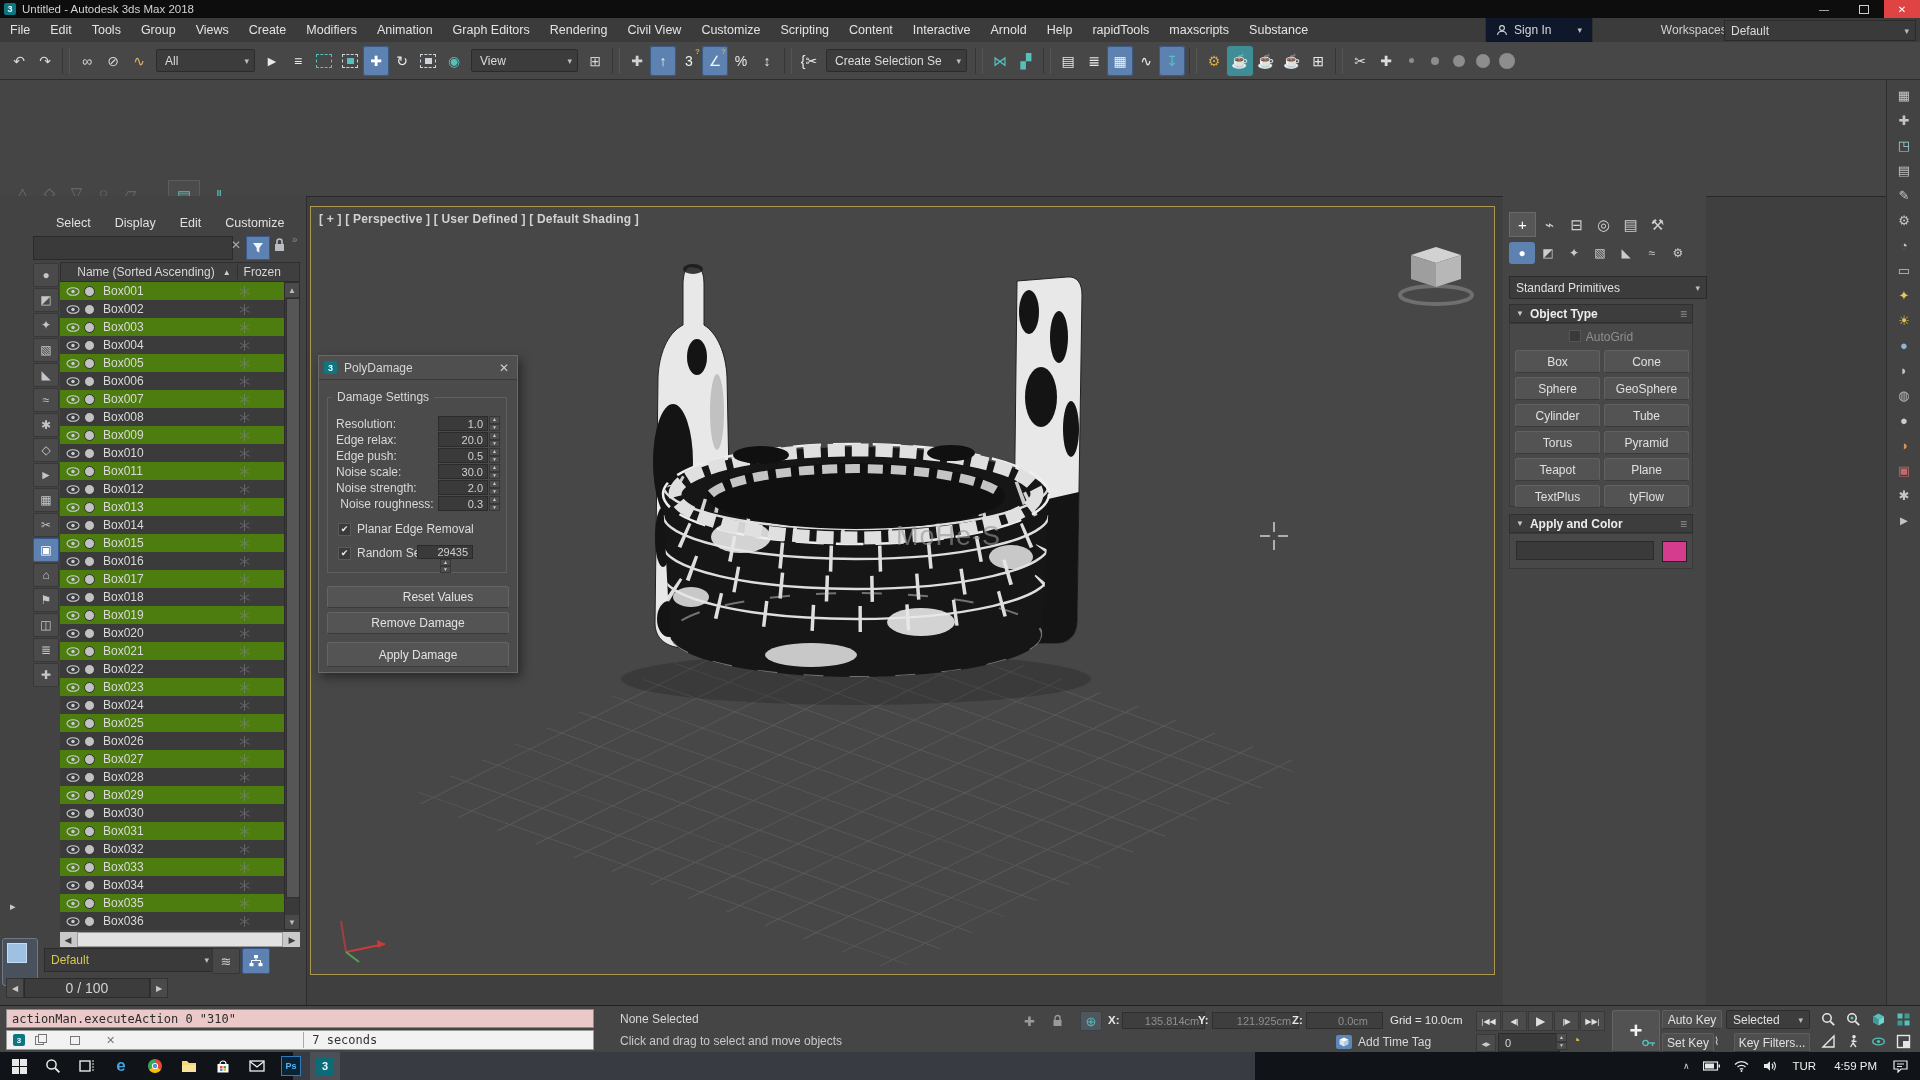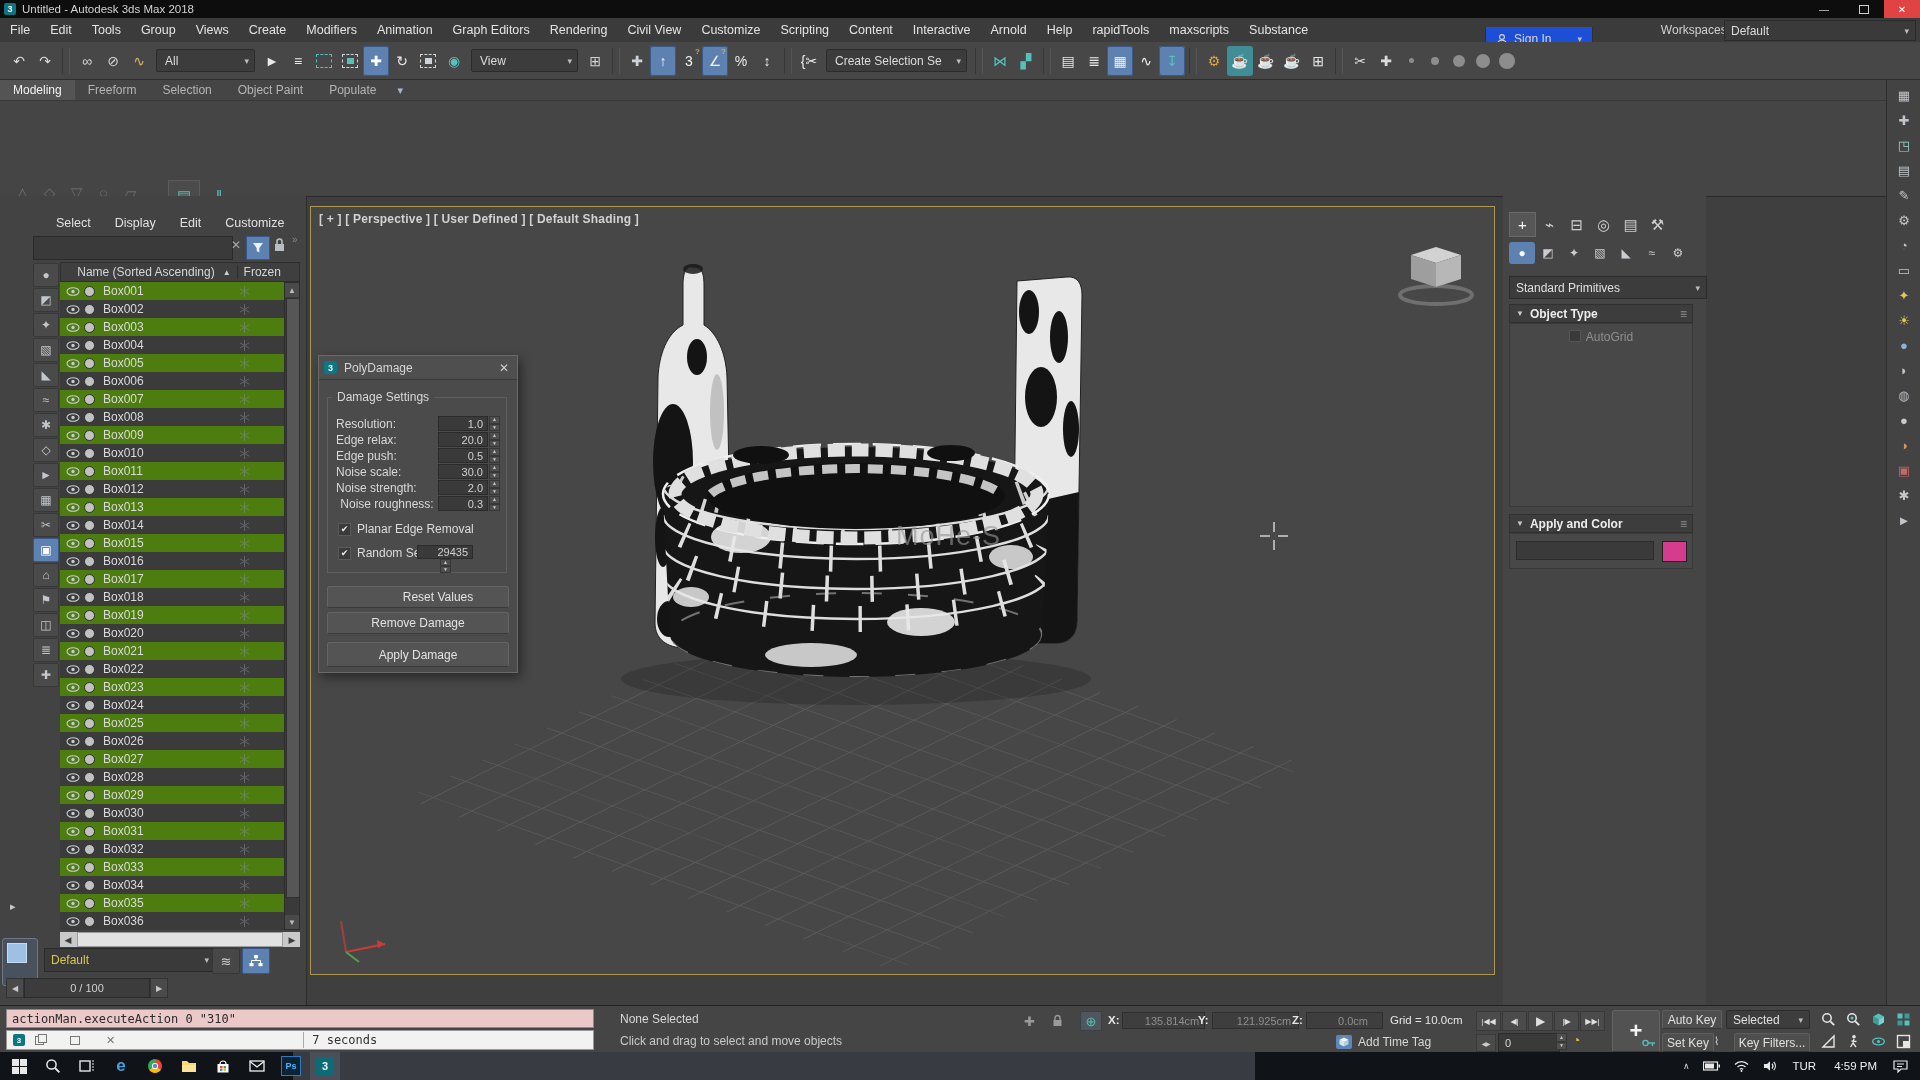--- a/index.html
+++ b/index.html
@@ -10,21 +10,21 @@
   #app-icon{width:12px;height:12px;background:#0e7582;color:#eafeff;font-size:9px;font-weight:bold;
     display:flex;align-items:center;justify-content:center;margin:0 6px 0 4px;border-radius:2px;}
   #win-title{color:#d2d2d2;font-size:11.5px;}
   #win-controls{position:absolute;right:0;top:0;height:18px;display:flex;}
   .wc{width:40px;height:18px;display:flex;align-items:center;justify-content:center;color:#cfcfcf;font-size:10px;}
   .wc.close{background:#e04343;color:#fff;width:36px;}
   .wc-box{width:8px;height:7px;border:1px solid #cfcfcf;display:inline-block;}
   
   #menubar{left:0;top:18px;width:1920px;height:24px;background:#3b3b3b;border-bottom:1px solid #2a2a2a;}
   .menu-item{display:inline-block;padding:0 10px;line-height:24px;font-size:12.5px;color:#e3e3e3;}
-  #signin{position:absolute;right:327px;top:9px;height:24px;display:flex;align-items:center;background:#1d4ed8;
+  #signin{position:absolute;right:327px;top:0;height:24px;display:flex;align-items:center;background:#0f172a;
     padding:0 10px;border-left:1px solid #2f2f2f;border-right:1px solid #2f2f2f;}
   #signin svg{margin-right:6px;}
   #signin .tb-caret{margin-left:26px;}
   #ws-label{position:absolute;right:190px;top:0;line-height:24px;color:#cfcfcf;}
   #ws-drop{position:absolute;right:4px;top:2px;width:178px;height:19px;background:#3a3a3a;border:1px solid #2a2a2a;
     display:flex;align-items:center;justify-content:space-between;padding:0 6px;color:#dcdcdc;}
   .tb-caret{font-size:9px;color:#bdbdbd;}
   
   #toolbar{left:0;top:42px;width:1920px;height:38px;background:#474747;border-bottom:1px solid #2c2c2c;
     display:flex;align-items:center;padding-left:6px;box-sizing:border-box;}
@@ -94,21 +94,21 @@
   #layer-combo .val{color:#d8c84a;}
   .mini-btn{position:absolute;top:948px;width:26px;height:24px;display:flex;align-items:center;justify-content:center;
     background:#474747;border:1px solid #363636;border-radius:2px;color:#c9cdd1;font-size:13px;}
   #btn-layers{left:212px;}
   #btn-hier{left:242px;background:#5d82b2;border-color:#39578a;}
   #time-slider-l{left:6px;top:978px;}
   #time-slider-r{left:150px;top:978px;}
   .ts-btn{position:absolute;width:16px;height:18px;background:#4a4a4a;border:1px solid #333;display:flex;
     align-items:center;justify-content:center;font-size:8px;color:#c9c9c9;}
   #time-track{left:24px;top:978px;width:124px;height:18px;background:#3c3c3c;border:1px solid #2b2b2b;
-    display:flex;align-items:center;justify-content:center;color:#d2d2d2;font-size:11px;}
+    display:flex;align-items:center;justify-content:center;color:#d2d2d2;font-size:14px;}
   
   #viewport{left:310px;top:206px;width:1183px;height:767px;background:#474747;border:1px solid #ab9750;}
   #vp-label{position:absolute;left:8px;top:5px;color:#d2d2d2;font-size:12px;font-weight:bold;letter-spacing:.2px;}
   
   #cmd-panel{left:1503px;top:196px;width:203px;height:809px;background:#454545;}
   #cmd-tabs{position:absolute;left:6px;top:16px;display:flex;}
   .cmd-tab{width:27px;height:25px;display:flex;align-items:center;justify-content:center;font-size:15px;color:#d0d0d0;}
   .cmd-tab.active{background:#565656;border:1px solid #6a6a6a;box-sizing:border-box;color:#fff;}
   #cmd-cats{position:absolute;left:6px;top:46px;display:flex;}
   .cmd-cat{width:26px;height:22px;display:flex;align-items:center;justify-content:center;font-size:12px;color:#c9cdd1;}
@@ -402,21 +402,20 @@
       <span class="tb-dotwrap">
         <span class="tb-dot" style="height: 14px; width: 14px;"></span>
       </span>
       <span class="tb-dotwrap">
         <span class="tb-dot" style="height: 16px; width: 16px;"></span>
       </span>
     </div>
 </div>
 
 <div class="abs" id="ribbon">
-  <div id="ribbon-tabs"><span class="rb-tab active">Modeling</span><span class="rb-tab">Freeform</span><span class="rb-tab">Selection</span><span class="rb-tab">Object Paint</span><span class="rb-tab">Populate</span><span id="rb-cloud">▾</span></div>
   <div class="rb-row" id="rb-r1" style="top:100px;">
       <span class="rb-tool">△</span>
       <span class="rb-tool">◇</span>
       <span class="rb-tool">▽</span>
       <span class="rb-tool">○</span>
       <span class="rb-tool">▱</span>
     </div>
   <div class="rb-row" id="rb-r2" style="top:130px;">
       <span class="rb-tool">⊞</span>
       <span class="rb-tool">⊟</span>
@@ -1183,20 +1182,34 @@
   </div>
   <div class="rollout-head" id="ot-head">
     <span class="rarr">▼</span>
     <span>Object Type</span>
     <span class="rmenu">≡</span>
   </div>
   <div class="rollout-body" id="ot-body">
     <div id="autogrid-row">
       <span class="cb"></span><span>AutoGrid</span>
     </div>
+    <div id="obj-grid">
+        <div class="obj-btn">Box</div>
+        <div class="obj-btn">Cone</div>
+        <div class="obj-btn">Sphere</div>
+        <div class="obj-btn">GeoSphere</div>
+        <div class="obj-btn">Cylinder</div>
+        <div class="obj-btn">Tube</div>
+        <div class="obj-btn">Torus</div>
+        <div class="obj-btn">Pyramid</div>
+        <div class="obj-btn">Teapot</div>
+        <div class="obj-btn">Plane</div>
+        <div class="obj-btn">TextPlus</div>
+        <div class="obj-btn">tyFlow</div>
+      </div>
   </div>
   <div class="rollout-head" id="nc-head">
     <span class="rarr">▼</span>
     <span>Apply and Color</span>
     <span class="rmenu">≡</span>
   </div>
   <div class="rollout-body" id="nc-body">
     <input id="nc-input" value="" style="">
     <div id="nc-swatch" style="background: rgb(214, 60, 142);"></div>
   </div>

